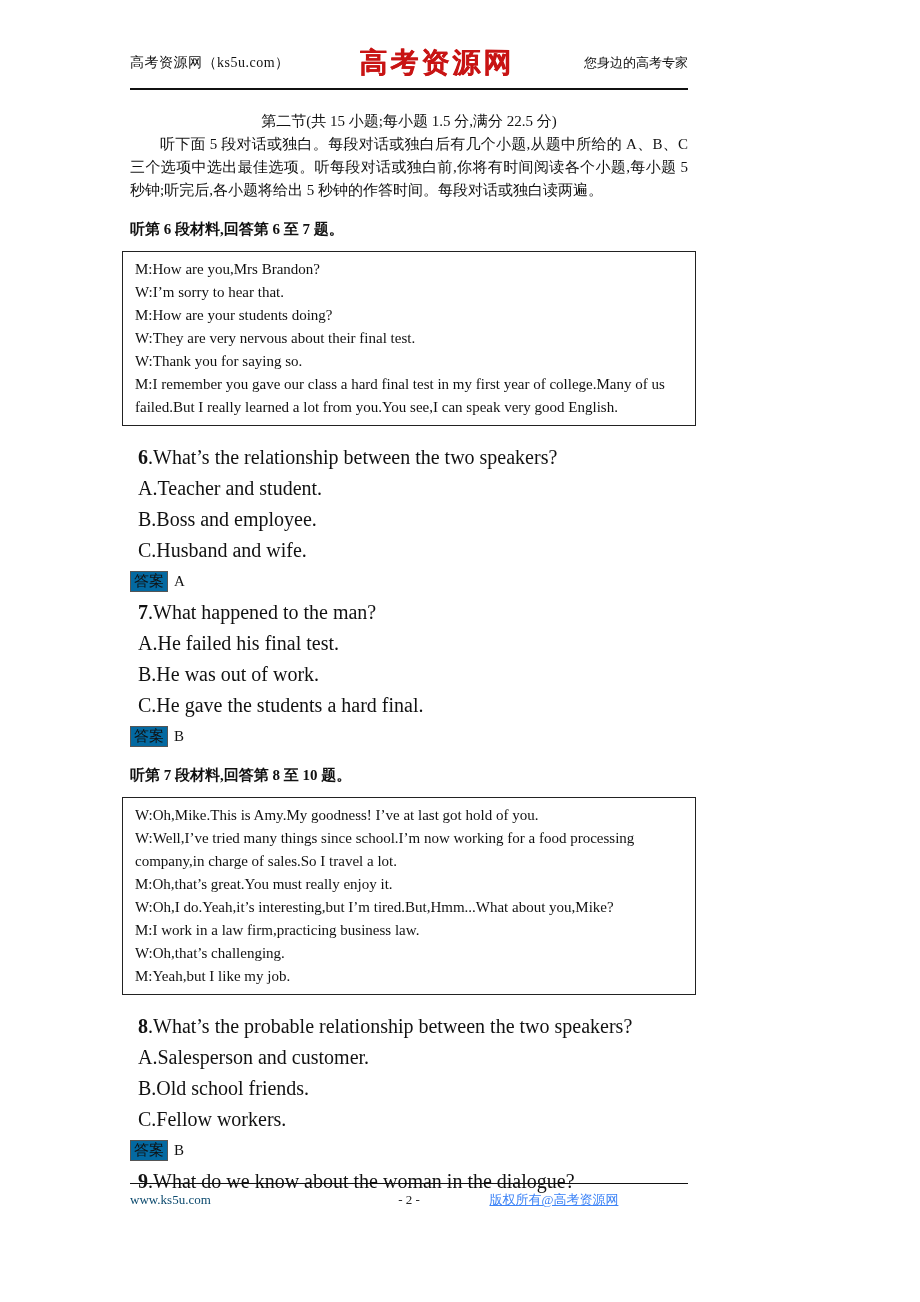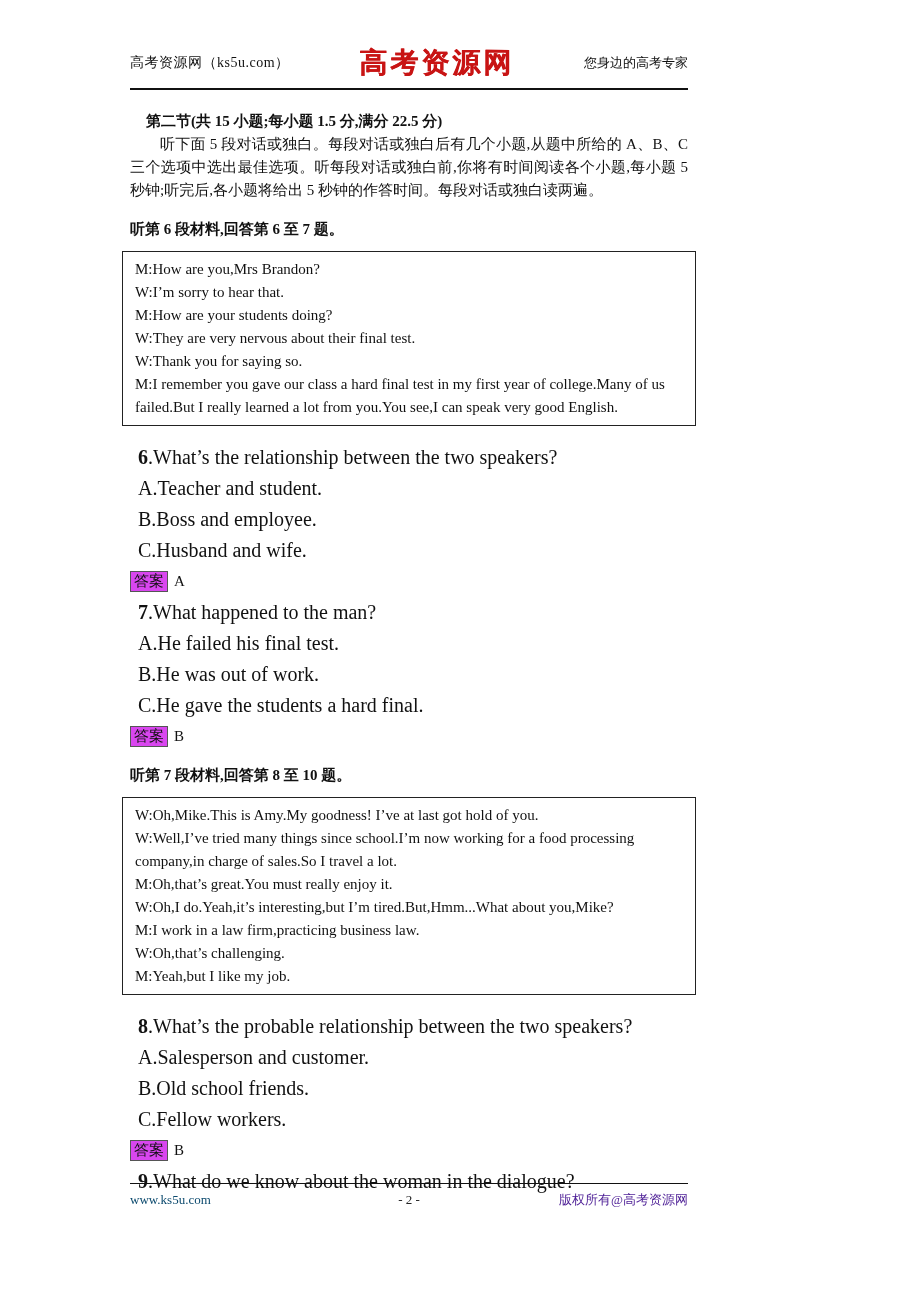--- a/index.html
+++ b/index.html
@@ -24,59 +24,59 @@
   }
   .h-left { font-size: 14px; letter-spacing: .5px; }
   .h-logo {
     font-size: 28px; font-weight: 700; color: #c81414;
     letter-spacing: 3px;
     text-shadow: .5px 0 0 #c81414;
   }
   .h-right { font-size: 13px; }
 
   
-  .section-title { margin: 20px 16px 0; font-weight: 700; font-size: 15px; line-height: 23px; }
+  .section-title { margin: 20px 16px 0; font-weight: 400; font-size: 15px; line-height: 23px; text-align: center; }
   .instructions { margin: 0; font-size: 15px; line-height: 23px; text-indent: 2em; text-align: justify; }
   .mat-heading { margin: 16px 0 0; font-weight: 700; font-size: 15px; line-height: 23px; }
 
   .dlg-box {
     border: 1.5px solid #222;
     margin: 10px -8px 20px;
     padding: 6px 12px;
   }
   .dlg { margin: 0; font-size: 15px; line-height: 23px; }
 
   .question { margin: 0; }
   .q-stem, .opt { margin: 8px; font-size: 20px; line-height: 23px; }
   .q-stem b { font-weight: 700; }
   .answer-row {
     margin: 1px 0; font-size: 15px; line-height: 23px;
     display: flex; align-items: center; gap: 6px;
   }
   .answer-tag {
     display: inline-block;
     border: 1px solid #555;
-    background: #d946ef;
+    background: #0369a1;
     padding: 0 3px;
     line-height: 19px;
     font-size: 15px;
   }
   .answer-value { font-size: 15px; }
 
   
   .footer {
     position: absolute; left: 130px; right: 130px; top: 1183px;
     border-top: 1.5px solid #111;
     padding-top: 7px;
     display: flex; align-items: center;
     font-size: 13px;
   }
   .f-left { flex: 1; color: #0c4a6e; }
   .f-center { flex: 0 0 auto; color: #222; }
-  .f-right { flex: 1; text-align: right; color: #4c1d95; }
+  .f-right { flex: 1; text-align: center; color: #3b82f6; text-decoration: underline; }
 </style>
 </head>
 <body>
 
 <div class="page">
 
   <div class="header">
     <span class="h-left">高考资源网（ks5u.com）</span>
     <span class="h-logo">高考资源网</span>
     <span class="h-right">您身边的高考专家</span>

